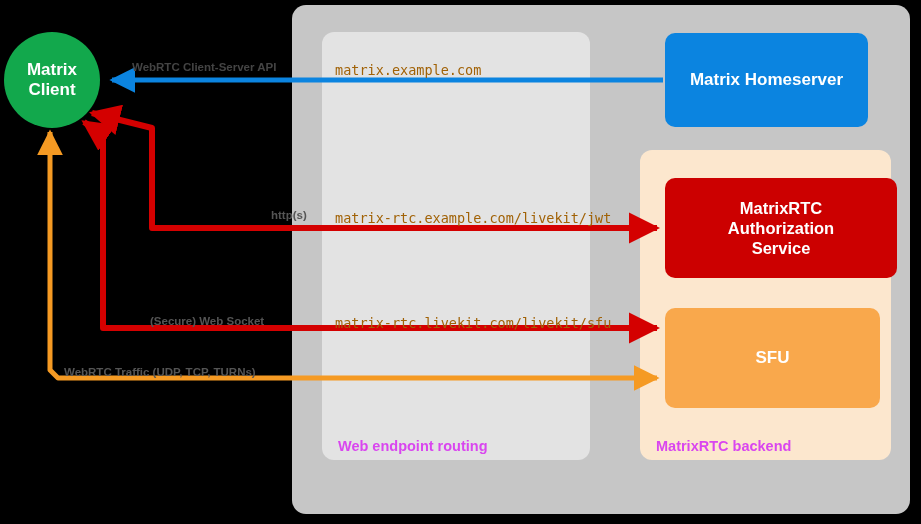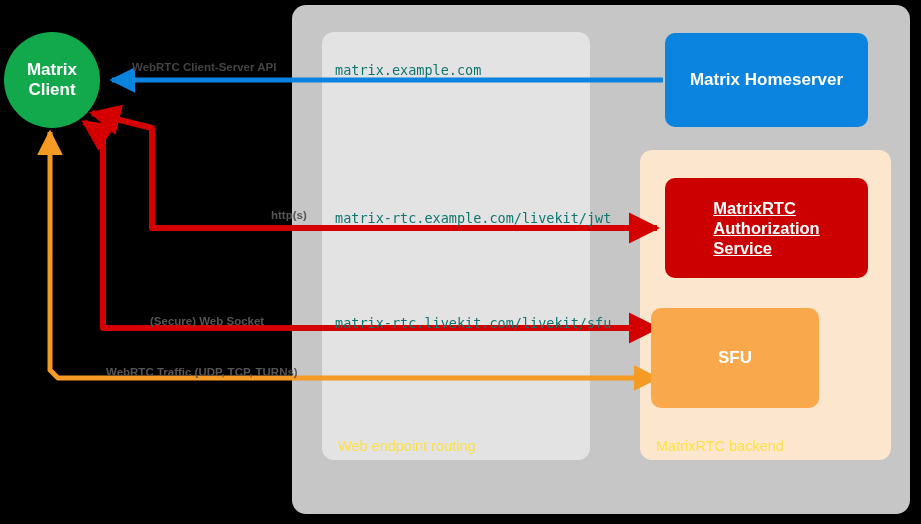--- a/index.html
+++ b/index.html
@@ -21,51 +21,51 @@
     left: 0;
     top: 0;
     width: 921px;
     height: 524px;
   }
   .node-box {
     position: absolute;
     display: flex;
     align-items: center;
     justify-content: center;
-    text-align: left;
+    text-align: center;
     color: #ffffff;
     font-weight: bold;
     line-height: 1.22;
     box-sizing: border-box;
   }
   .panel-label {
     position: absolute;
-    font-weight: normal;
-    color: #fde047;
+    font-weight: bold;
+    color: #d946ef;
     font-size: 14.5px;
     white-space: nowrap;
   }
   .site-label {
     position: absolute;
     font-weight: bold;
     color: #ffffff;
     font-size: 19px;
     white-space: nowrap;
   }
   .edge-label {
     position: absolute;
     color: #555555;
     font-weight: bold;
     font-size: 11.5px;
     white-space: nowrap;
     text-align: right;
   }
   .url-label {
     position: absolute;
-    color: #0f766e;
+    color: #a16207;
     font-family: "DejaVu Sans Mono", monospace;
     font-size: 13.5px;
     white-space: nowrap;
   }
   #matrix-client-circle {
     position: absolute;
     left: 4px;
     top: 32px;
     width: 96px;
     height: 96px;
@@ -120,44 +120,44 @@
     <span>
       <span>Matrix</span><br>
       <span>Client</span>
     </span>
   </div>
 
   <div class="node-box" style="left:665px; top:33px; width:203px; height:94px; background:#0b84e0; border-radius:10px; font-size:17px;">
     <span>Matrix Homeserver</span>
   </div>
 
-  <div class="node-box" style="left:665px; top:178px; width:203px; height:100px; background:#cc0000; border-radius:10px; font-size:16.5px;text-decoration:underline;">
+  <div class="node-box" style="left:665px; top:178px; width:232px; height:100px; background:#cc0000; border-radius:10px; font-size:16.5px;">
     <span>
       <span>MatrixRTC</span><br>
       <span>Authorization</span><br>
       <span>Service</span>
     </span>
   </div>
 
-  <div class="node-box" style="left:651px; top:308px; width:168px; height:100px; background:#f9a84c; border-radius:10px; font-size:17px;">
+  <div class="node-box" style="left:665px; top:308px; width:215px; height:100px; background:#f9a84c; border-radius:10px; font-size:17px;">
     <span>SFU</span>
   </div>
 
   <div class="panel-label" style="left:338px; top:438px;">Web endpoint routing</div>
 
   <div class="panel-label" style="left:656px; top:438px;">MatrixRTC backend</div>
 
 
   <div class="edge-label" style="left:132px; top:61px; color:#444;">WebRTC Client-Server API</div>
 
   <div class="edge-label" style="left:235px; top:209px;padding-left:36px;">http(s)</div>
 
   <div class="edge-label" style="left:150px; top:315px;">(Secure) Web Socket</div>
 
-  <div class="edge-label" style="left:64px; top:366px;margin-left:42px;">WebRTC Traffic (UDP, TCP, TURNs)</div>
+  <div class="edge-label" style="left:64px; top:366px;">WebRTC Traffic (UDP, TCP, TURNs)</div>
 
   <div class="url-label" style="left:335px; top:62px;">matrix.example.com</div>
 
   <div class="url-label" style="left:335px; top:210px;">matrix-rtc.example.com/livekit/jwt</div>
 
   <div class="url-label" style="left:335px; top:315px;">matrix-rtc.livekit.com/livekit/sfu</div>
 
 </div>
 
 </body></html>

